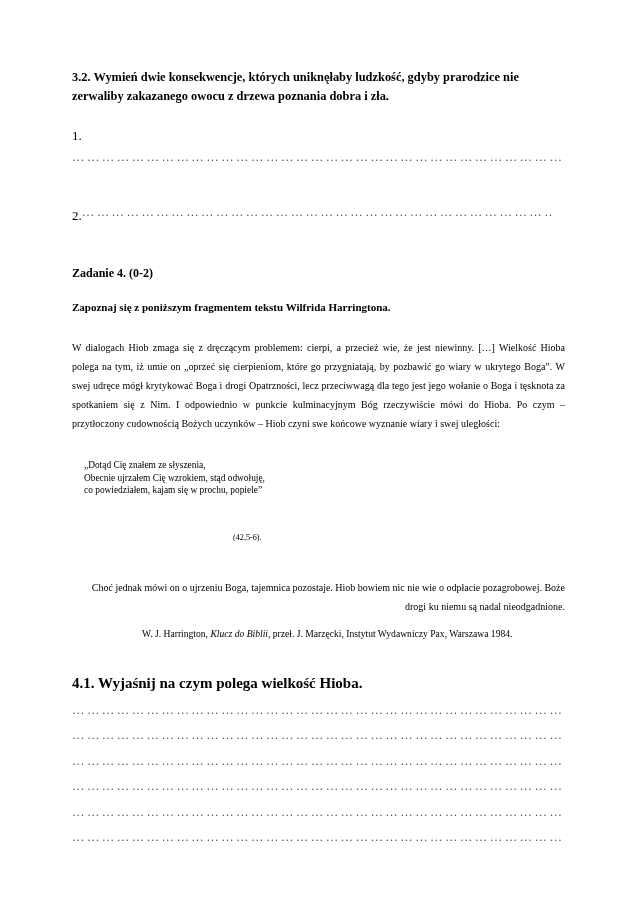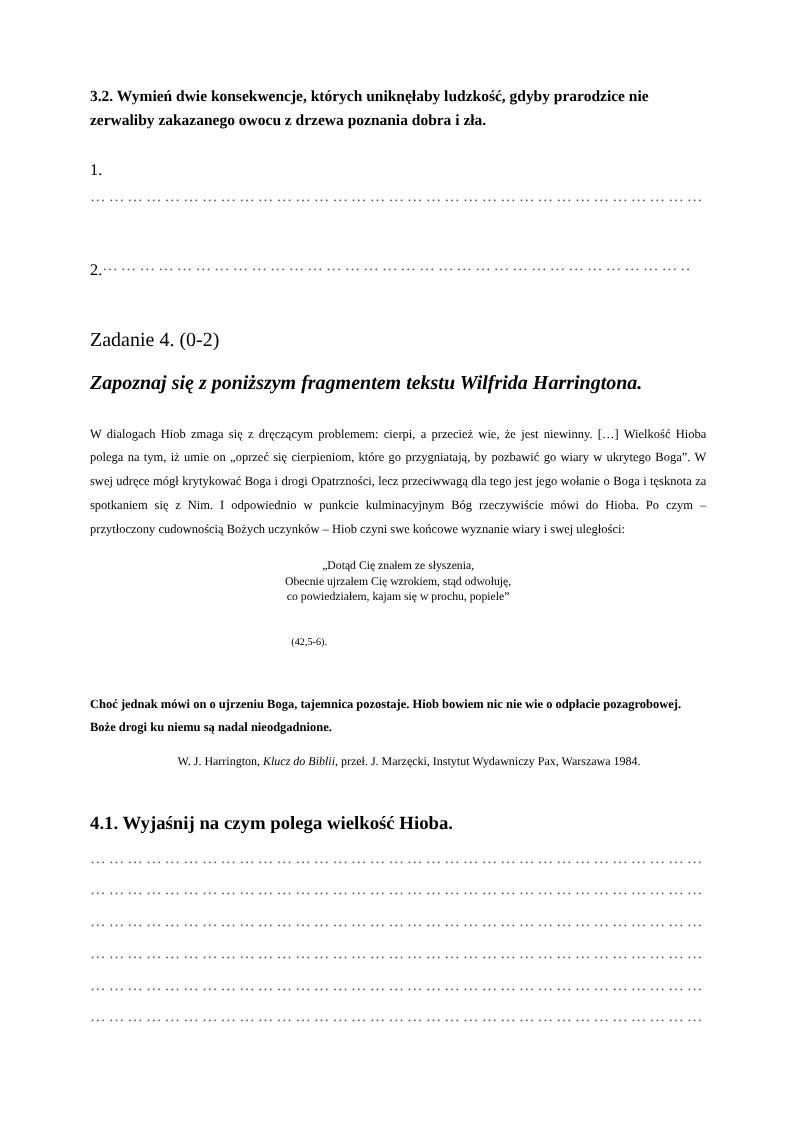--- a/index.html
+++ b/index.html
@@ -34,59 +34,56 @@
 
   
   .q-heading {
     font-weight: bold;
     font-size: 12.4px;
     line-height: 18.5px;
     text-align: left;
     margin: 0;
   }
   .task-title {
-    font-weight: normal;
-    font-size: 16px;
+    font-weight: bold;
+    font-size: 12px;
     line-height: 18px;
     margin: 0;
   }
   .task-instruction {
     font-weight: bold;
-    font-size: 16px;
-    line-height: 18px;
-    margin: 0;
-    font-style: italic;
+    font-size: 11px;
+    line-height: 18px;
+    margin: 0;
   }
   .sub-heading {
     font-weight: bold;
     font-size: 15px;
     line-height: 18px;
     margin: 0;
   }
 
   
   .body-par {
     font-size: 10px;
     line-height: 19.1px;
     text-align: justify;
     margin: 0;
     hyphens: none;
   }
   .body-par.closing {
-    text-align: left;
-    font-weight: bold;
+    text-align: right;
   }
 
   
   .quote-block {
     font-size: 9.4px;
     line-height: 12.3px;
-    margin: 0;
+    margin: 12px;
     white-space: normal;
-    text-align: center;
   }
   .quote-line {
     margin: 0;
     display: block;
   }
   .quote-ref {
     font-size: 8.2px;
     line-height: 12px;
     margin: 16px;
     padding-left: 145px;

